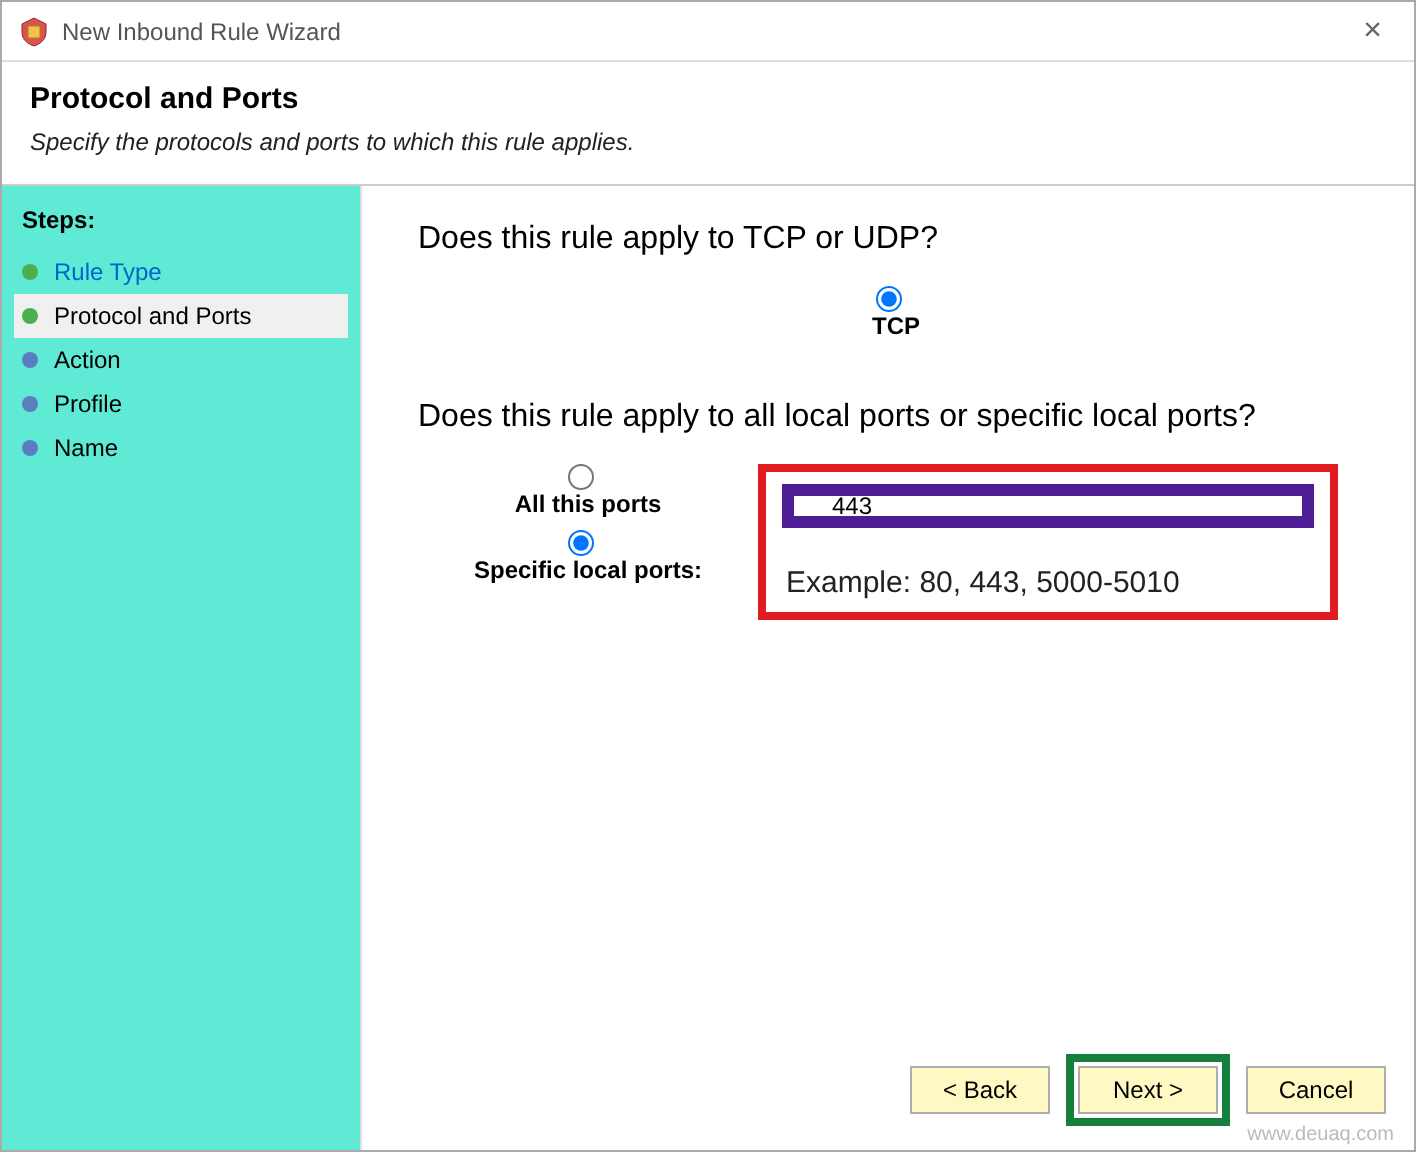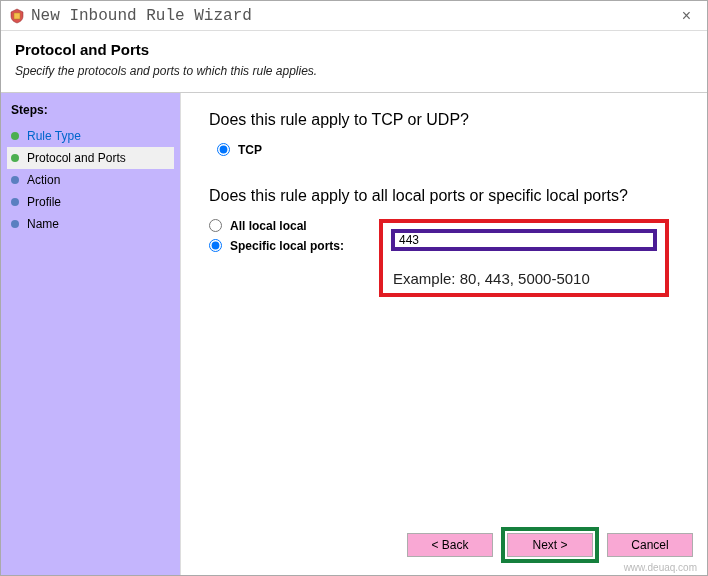--- a/index.html
+++ b/index.html
@@ -1,47 +1,47 @@
 <!DOCTYPE html>
 <html><head>
   <meta charset="utf-8">
   <style>
     * { box-sizing: border-box; margin: 0; padding: 0; }
     body { font-family: "Segoe UI", Tahoma, sans-serif; font-size: 12px; color: #000; background: #fff; }
     .window { width: 708px; height: 576px; border: 1px solid #aaa; display: flex; flex-direction: column; position: relative; }
     .titlebar { height: 30px; display: flex; align-items: center; padding: 0 8px; border-bottom: 1px solid #ddd; color: #555; }
     .titlebar-icon { width: 16px; height: 16px; margin-right: 6px; }
-    .titlebar-title { flex: 1; font-size: 16px; font-family: Liberation Mono, monospace; }
+    .titlebar-title { flex: 1; font-size: 12px; }
     .close-icon { font-size: 16px; color: #666; padding: 0 8px; cursor: default; font-family: Arial, sans-serif; }
     .header { padding: 10px 14px 14px 14px; border-bottom: 1px solid #ccc; }
     .header-title { font-size: 15px; font-weight: bold; color: #000; margin-bottom: 6px; }
     .header-sub { font-size: 12px; color: #222; font-style: italic; }
     .body { flex: 1; display: flex; min-height: 0; }
-    .steps-panel { width: 180px; border-right: 1px solid #ddd; padding: 8px 6px; background: #c4b5fd; }
+    .steps-panel { width: 180px; border-right: 1px solid #ddd; padding: 8px 6px; background: #5eead4; }
     .steps-title { font-size: 12px; font-weight: bold; margin-bottom: 6px; padding: 2px 4px; }
     .step-item { display: flex; align-items: center; padding: 4px 4px; cursor: pointer; font-size: 12px; }
     .step-item.active { background: #f0f0f0; }
     .bullet { width: 8px; height: 8px; border-radius: 50%; margin-right: 8px; flex-shrink: 0; }
     .bullet-green { background: #4caf50; }
     .bullet-blue { background: #5a7fc0; }
     .step-done { color: #0066cc; }
     .content { flex: 1; padding: 18px 28px 10px 28px; position: relative; }
     .question { font-size: 16px; margin-bottom: 14px; }
     .radio-group { margin-left: 8px; margin-bottom: 30px; }
-    .radio-row { display: flex; align-items: flex-start; margin-bottom: 6px; }
+    .radio-row { display: flex; align-items: center; margin-bottom: 6px; flex-direction: column; }
     .radio-row input[type="radio"] { margin-right: 8px; }
     .radio-row label { font-size: 12px; }
     .radio-row label b { font-weight: bold; }
     .ports-section { display: flex; align-items: flex-start; }
     .ports-left { width: 170px; }
     .ports-right-box { border: 4px solid #e11b22; padding: 6px 8px 6px 8px; width: 290px; }
-    .port-input { width: 100%; height: 22px; font-size: 12px; padding: 1px 4px; border: 4px solid #4c1d95; }
+    .port-input { width: 100%; height: 22px; font-size: 12px; padding: 1px 19px; border: 6px solid #4c1d95; }
     .example { font-size: 15px; color: #222; margin-top: 19px; margin-left: 2px; }
     .button-bar { position: absolute; bottom: 12px; right: 14px; display: flex; gap: 8px; align-items: center; }
-    .btn { width: 86px; height: 24px; font-size: 12px; background: #f9a8d4; border: 1px solid #adadad; cursor: pointer; }
+    .btn { width: 70px; height: 24px; font-size: 12px; background: #fef9c3; border: 1px solid #adadad; cursor: pointer; }
     .next-highlight { border: 4px solid #15803d; padding: 2px; display: inline-flex; }
     .watermark { position: absolute; bottom: 2px; right: 10px; font-size: 10px; color: #bbb; }
   </style>
 </head>
 <body>
 
 <div class="window">
 
   <div class="titlebar">
     <span class="titlebar-icon">
@@ -96,21 +96,21 @@
           <label><b>TCP</b></label>
         </div>
       </div>
 
       <div class="question">Does this rule apply to all local ports or specific local ports?</div>
 
       <div class="ports-section">
         <div class="ports-left">
           <div class="radio-row">
             <input type="radio" name="ports" style="">
-            <label><b>All local local</b></label>
+            <label><b>All this ports</b></label>
           </div>
           <div class="radio-row">
             <input type="radio" name="ports" checked="" style="">
             <label><b>Specific local ports:</b></label>
           </div>
         </div>
         <div class="ports-right-box">
           <input type="text" class="port-input" value="443" style="">
           <div class="example">Example: 80, 443, 5000-5010</div>
         </div>

